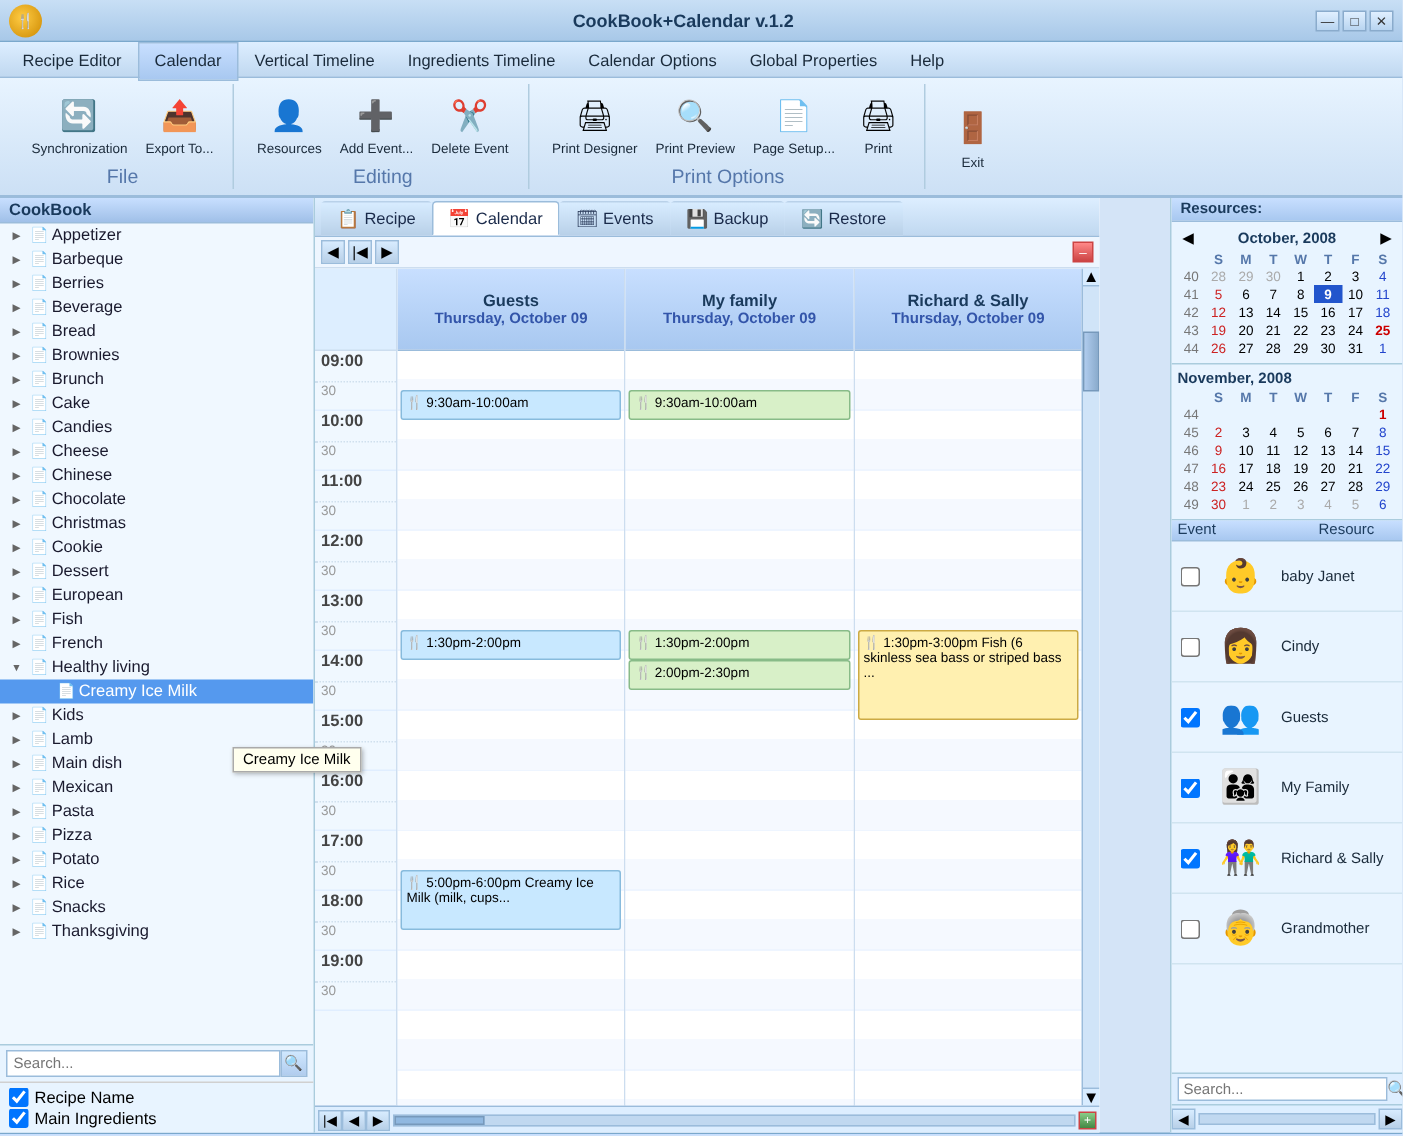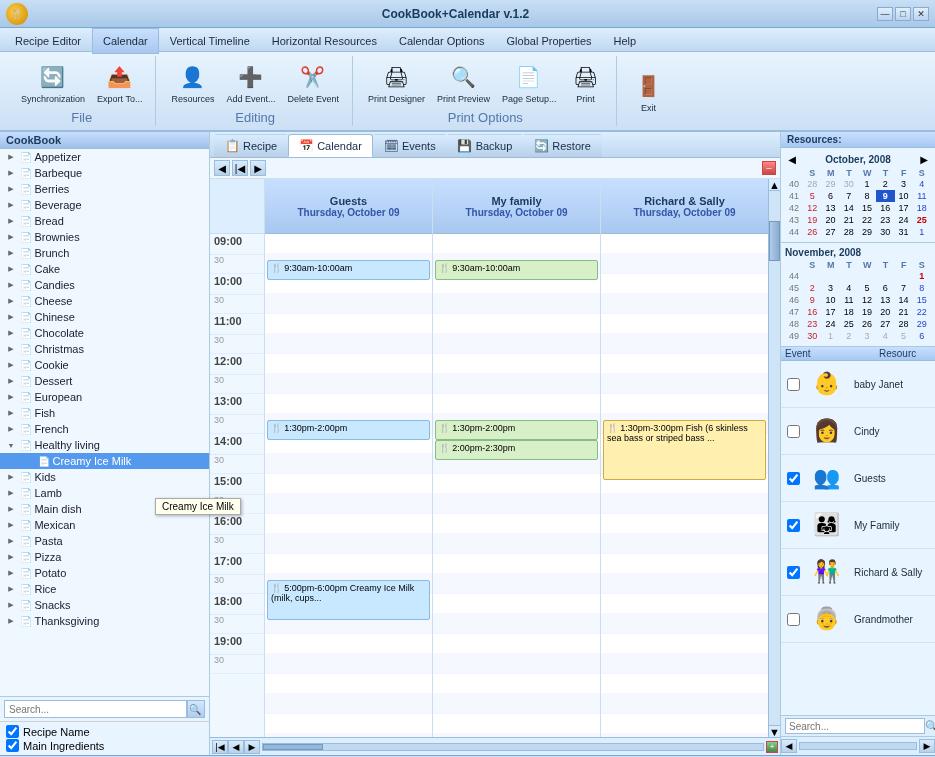--- a/index.html
+++ b/index.html
@@ -287,20 +287,21 @@
     }
 
     
     .right-panel {
       width: 155px;
       background: #e8f4ff;
       border-left: 1px solid #aaccdd;
       display: flex;
       flex-direction: column;
       overflow: hidden;
+      margin-left: 47px;
     }
     .mini-cal {
       padding: 4px;
       border-bottom: 1px solid #aaccdd;
     }
     .mini-cal-header {
       display: flex; align-items: center; justify-content: space-between;
       margin-bottom: 2px;
     }
     .mini-cal-title { font-weight: bold; font-size: 10px; color: #1a3a5c; }
@@ -404,21 +405,21 @@
     <div class="win-btn">—</div>
     <div class="win-btn">□</div>
     <div class="win-btn">✕</div>
   </div>
 </div>
 
 <div class="menu-bar">
   <div class="menu-item">Recipe Editor</div>
   <div class="menu-item active">Calendar</div>
   <div class="menu-item">Vertical Timeline</div>
-  <div class="menu-item">Horizontal Resources</div>
+  <div class="menu-item">Ingredients Timeline</div>
   <div class="menu-item">Calendar Options</div>
   <div class="menu-item">Global Properties</div>
   <div class="menu-item">Help</div>
 </div>
 
 <div class="toolbar">
   <div class="toolbar-group">
     <div class="toolbar-buttons">
       <div class="tb-btn">
         <div class="tb-icon">🔄</div>

